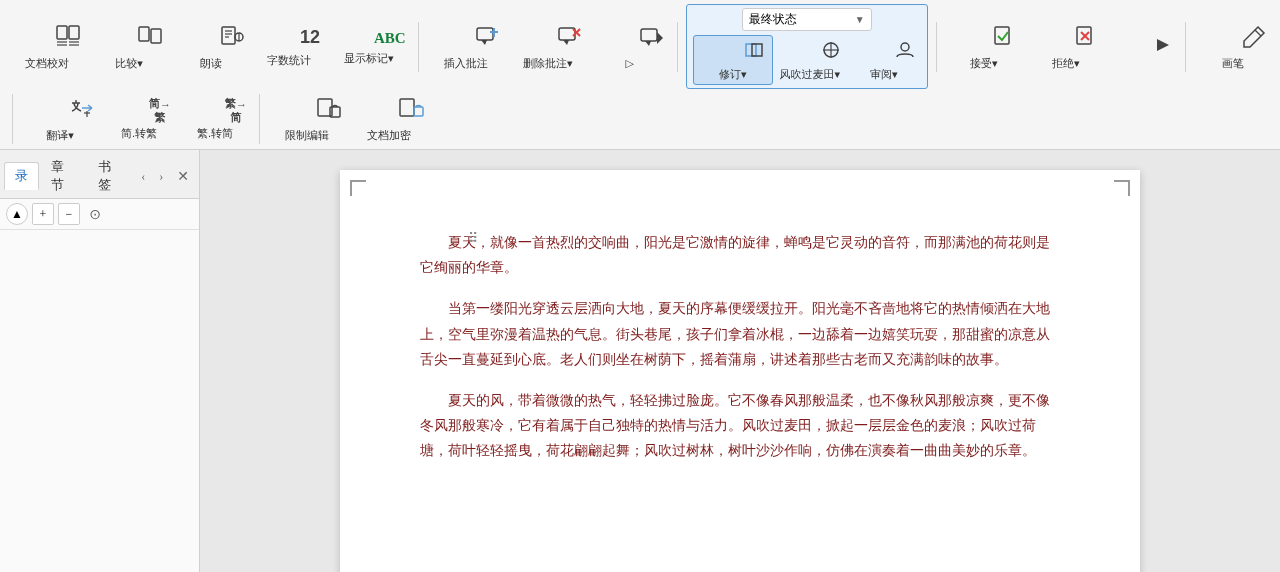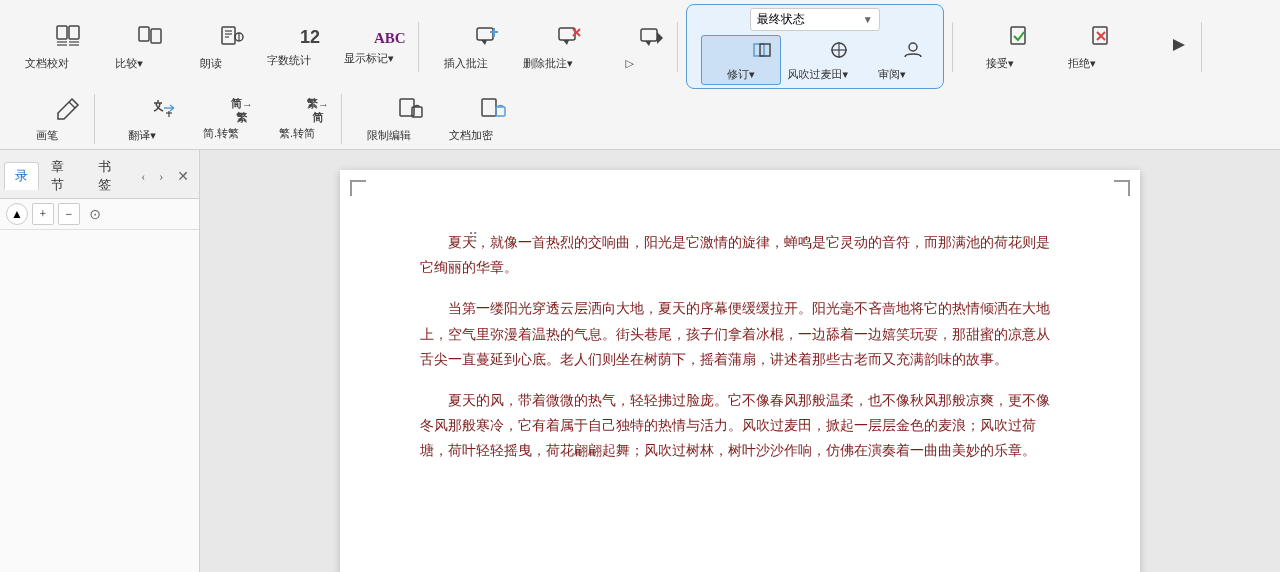--- a/index.html
+++ b/index.html
@@ -63,22 +63,22 @@
     }
 
     .dropdown-arrow { font-size: 10px; color: #666; }
 
     .track-changes-section {
       display: flex;
       flex-direction: column;
       align-items: center;
       border: 1px solid #5b9bd5;
       background: #e8f2fc;
-      border-radius: 8px;
-      padding: 3px 14px;
+      border-radius: 3px;
+      padding: 3px 6px;
     }
 
     
     .main-area {
       display: flex;
       flex: 1;
       overflow: hidden;
     }
 
     .sidebar {
@@ -273,21 +273,21 @@
     </span>
     <span class="label">朗读</span>
   </div>
 
   <div class="toolbar-group">
     <span class="icon" style="font-size:18px; font-weight:bold; color:#444; line-height:1.4; font-family:'Microsoft YaHei',sans-serif;">12</span>
     <span class="label">字数统计</span>
   </div>
 
   <div class="toolbar-group">
-    <span class="icon" style="font-size:15px; font-weight:bold; color:#701a75; line-height:1.4;">ABC</span>
+    <span class="icon" style="font-size:15px; font-weight:bold; color:#15803d; line-height:1.4;">ABC</span>
     <span class="label">显示标记▾</span>
   </div>
 
   <div class="toolbar-sep"></div>
 
   <div class="toolbar-group">
     <span class="icon">
       <svg width="28" height="28" viewBox="0 0 28 28">
           <rect x="4" y="5" width="16" height="12" rx="2" fill="none" stroke="#444" stroke-width="1.5"></rect>
           <polygon points="8,17 12,22 14,17" fill="#444"></polygon>

